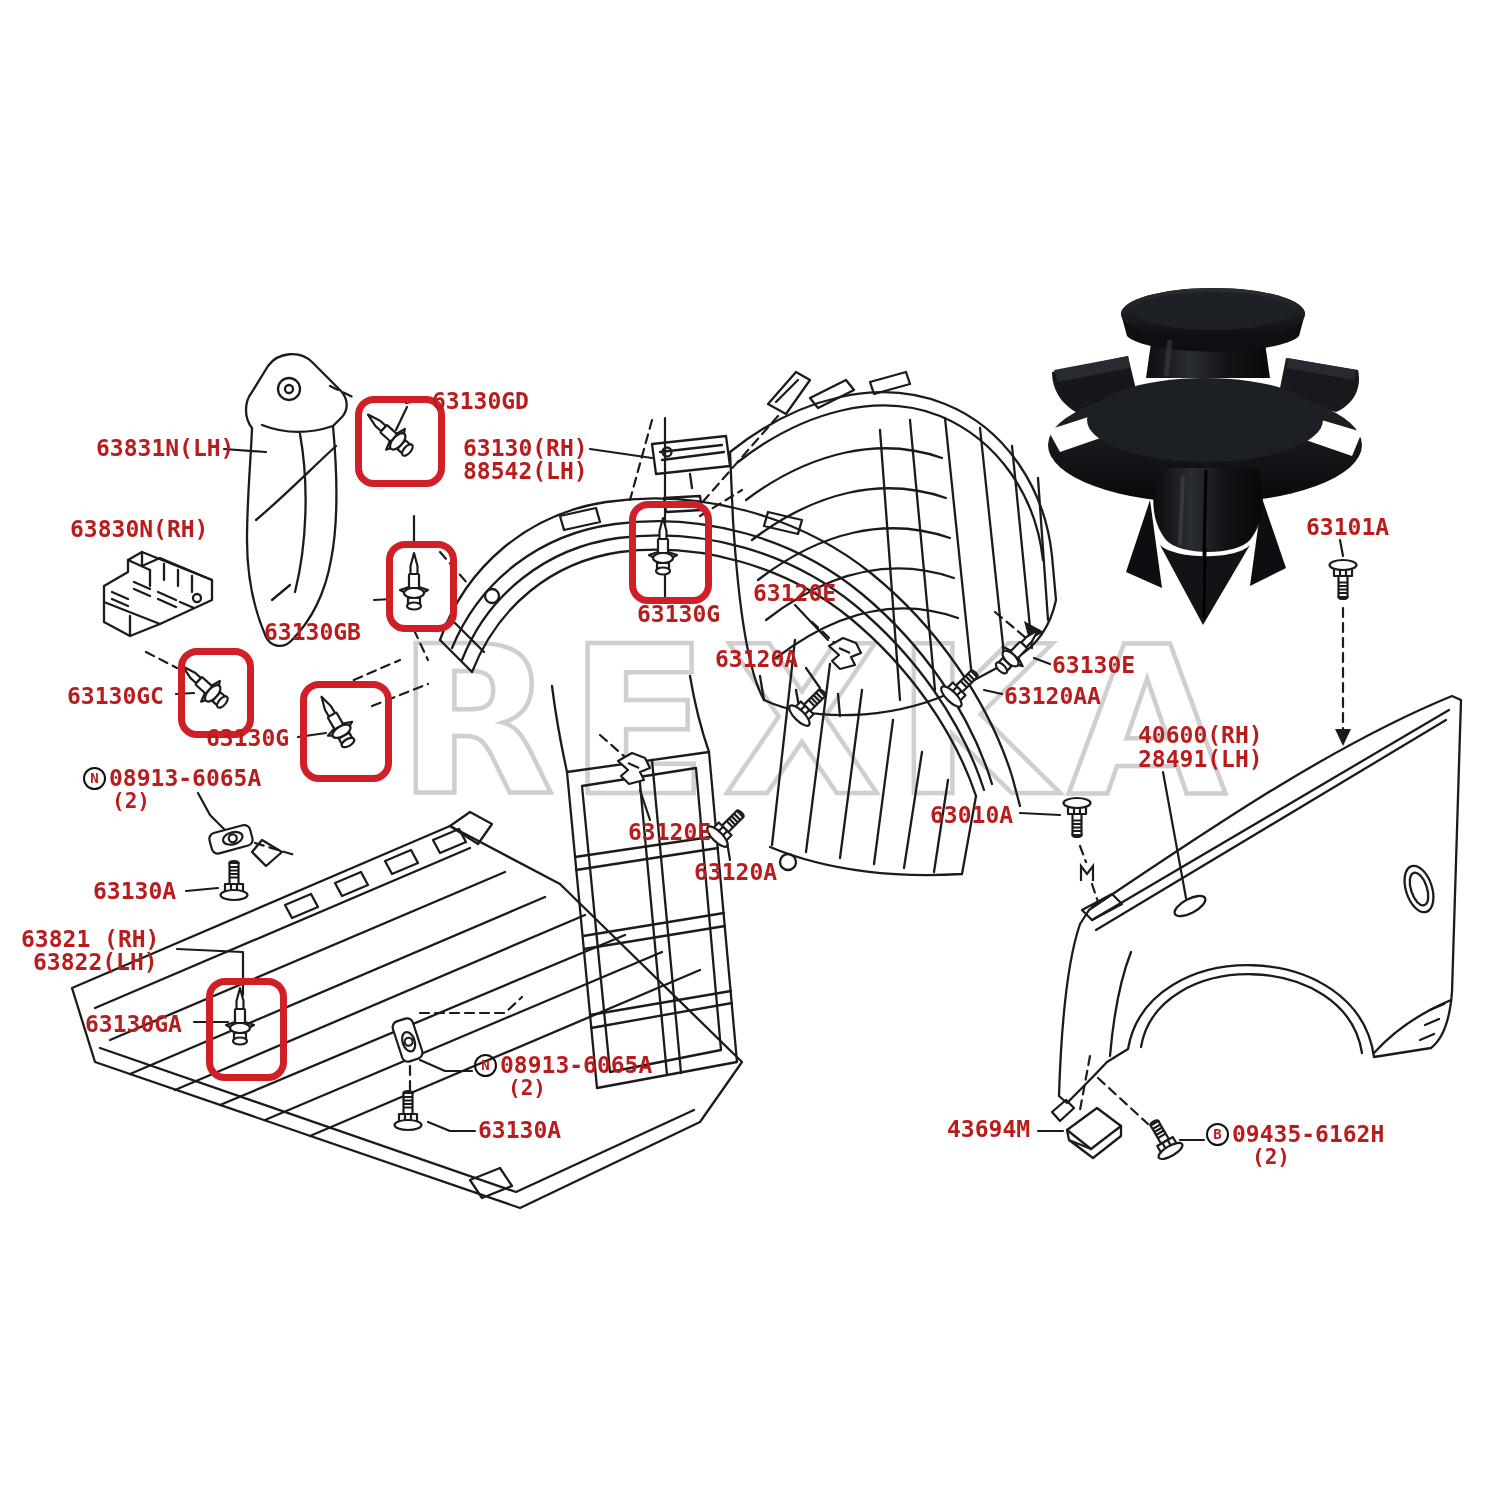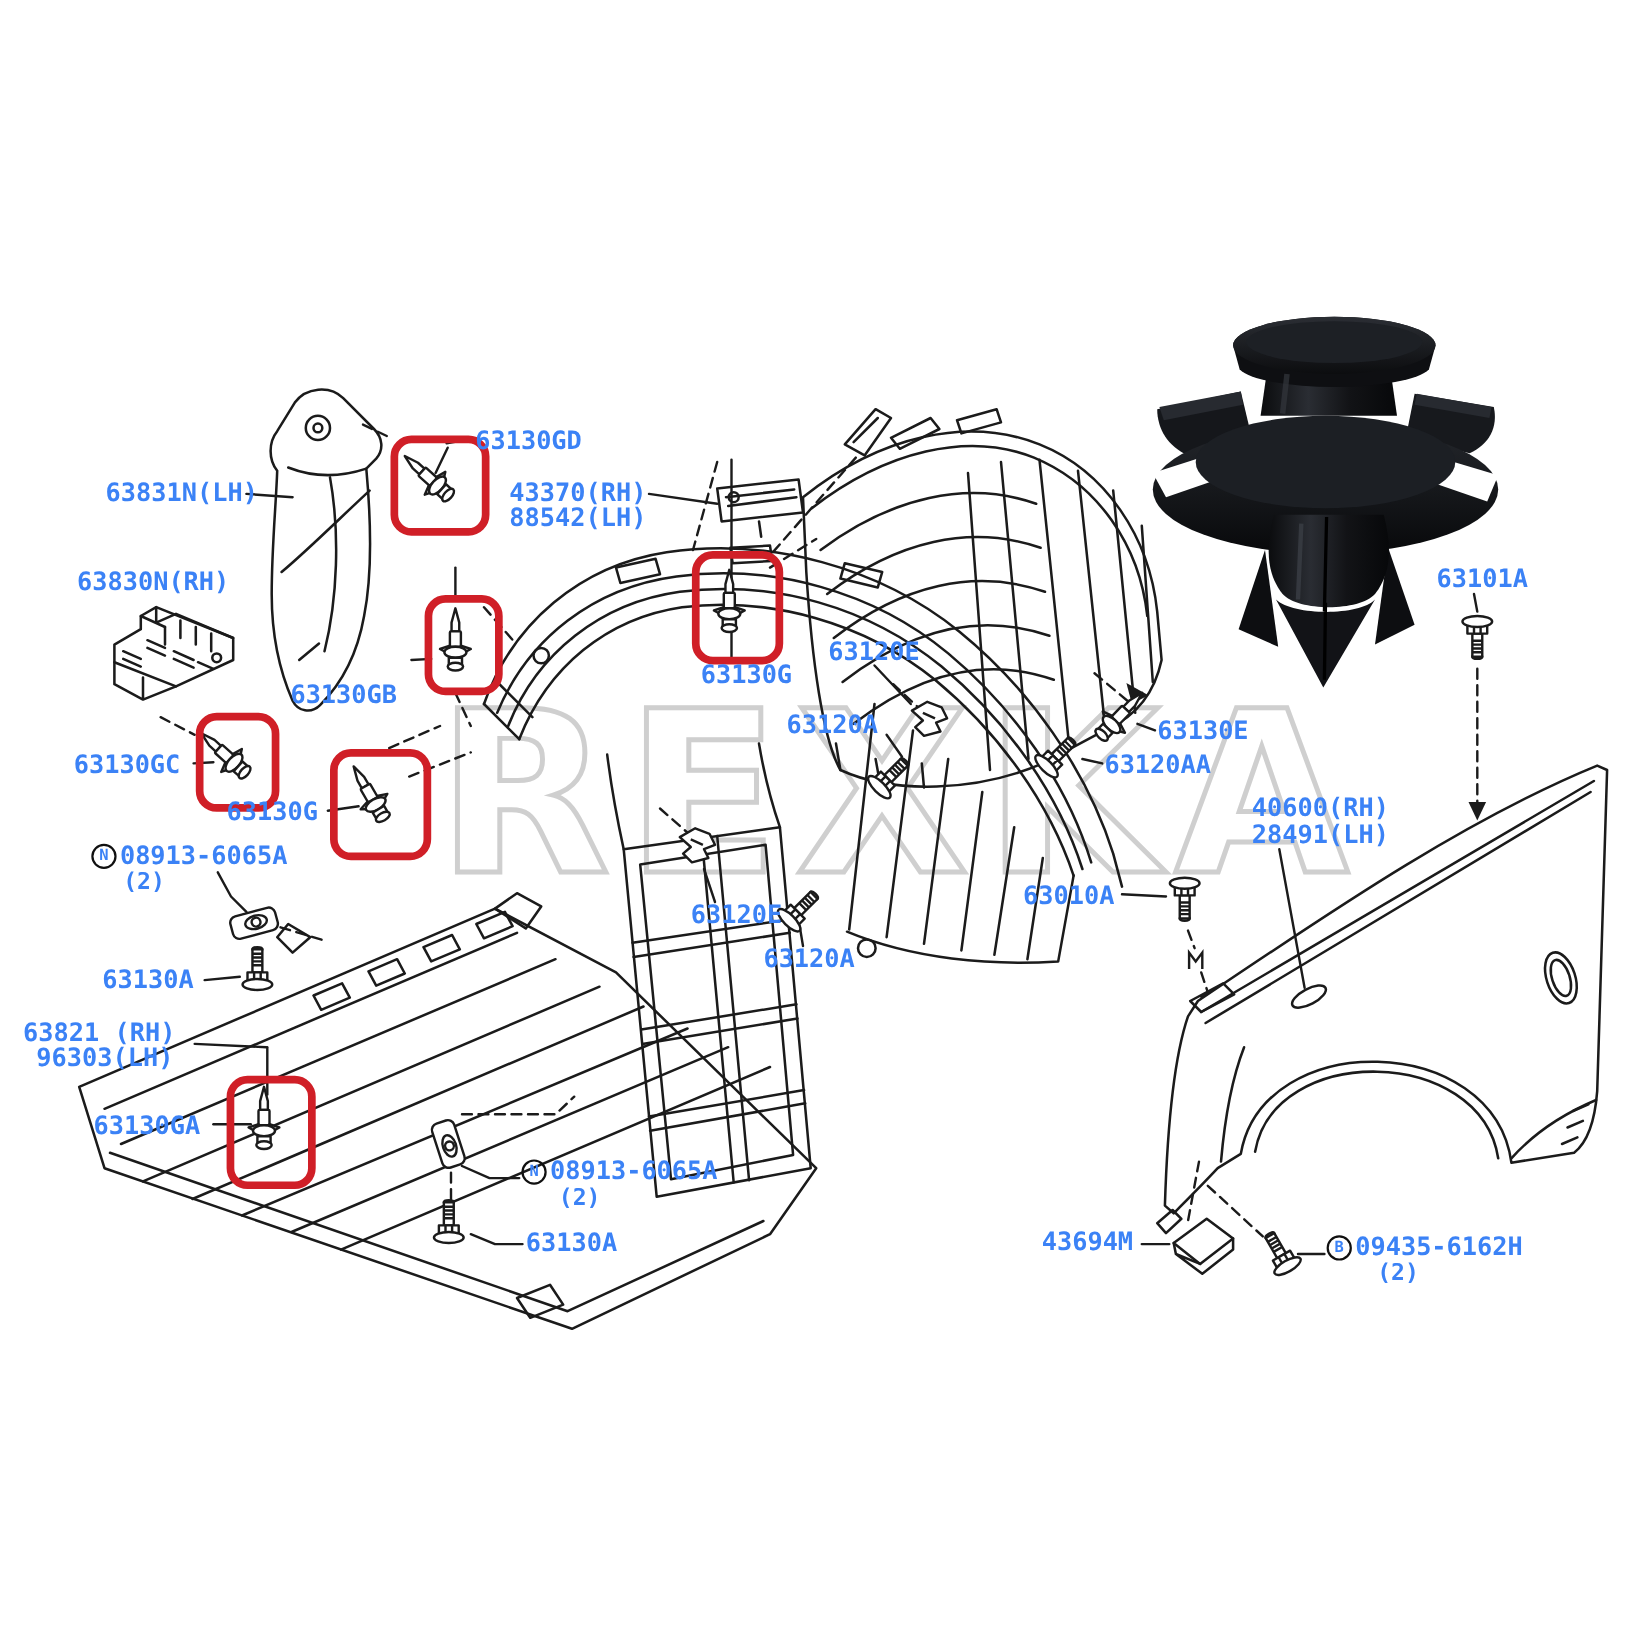--- a/index.html
+++ b/index.html
@@ -1,20 +1,20 @@
 <!DOCTYPE html>
 <html><head>
 <meta charset="utf-8">
 <style>
   html,body{margin:0;padding:0;background:#ffffff;}
   #stage{position:relative;width:1500px;height:1500px;background:#ffffff;overflow:hidden;
          font-family:"DejaVu Sans Mono",monospace;}
   #art{position:absolute;left:0;top:0;z-index:1;}
   .hl{position:absolute;z-index:2;border:7px solid #d01f27;border-radius:19px;}
-  .lbl{position:absolute;z-index:3;font:700 23px "DejaVu Sans Mono",monospace;color:#3b82f6;
+  .lbl{position:absolute;z-index:3;font:700 23px "DejaVu Sans Mono",monospace;color:#b91c1c;
        white-space:nowrap;line-height:1.05;}
   .hw{display:flex;flex-direction:column;}
   .row{display:flex;align-items:center;gap:3px;}
   .circ{display:inline-flex;width:23px;height:23px;border:2.5px solid #101010;border-radius:50%;
         align-items:center;justify-content:center;font-size:14px;flex:0 0 auto;box-sizing:border-box;}
   .qty{font-size:21px;}
 </style>
 </head>
 <body>
 
@@ -255,39 +255,39 @@
 
   <div class="hl" style="left:355px;top:396px;width:76px;height:77px"></div>
   <div class="hl" style="left:386px;top:541px;width:57px;height:77px"></div>
   <div class="hl" style="left:178px;top:648px;width:62px;height:76px"></div>
   <div class="hl" style="left:300px;top:681px;width:78px;height:87px"></div>
   <div class="hl" style="left:629px;top:501px;width:69px;height:89px"></div>
   <div class="hl" style="left:206px;top:978px;width:67px;height:89px"></div>
 
   <div class="lbl" style="left:96px;top:436px">63831N(LH)</div>
   <div class="lbl" style="left:432px;top:389px">63130GD</div>
-  <div class="lbl" style="left:463px;top:436px">43370(RH)</div>
+  <div class="lbl" style="left:463px;top:436px">63130(RH)</div>
   <div class="lbl" style="left:463px;top:459px">88542(LH)</div>
   <div class="lbl" style="left:70px;top:517px">63830N(RH)</div>
   <div class="lbl" style="left:264px;top:620px">63130GB</div>
   <div class="lbl" style="left:67px;top:684px">63130GC</div>
   <div class="lbl" style="left:637px;top:602px">63130G</div>
   <div class="lbl" style="left:206px;top:726px">63130G</div>
 
   <div class="lbl hw" style="left:83px;top:766px">
     <span class="row">
         <span class="circ">N</span>
         <span>08913-6065A</span>
       </span>
     <span class="qty" style="margin-left:29px">(2)</span>
   </div>
 
   <div class="lbl" style="left:93px;top:879px">63130A</div>
   <div class="lbl" style="left:21px;top:927px">63821 (RH)</div>
-  <div class="lbl" style="left:33px;top:950px">96303(LH)</div>
+  <div class="lbl" style="left:33px;top:950px">63822(LH)</div>
   <div class="lbl" style="left:85px;top:1012px">63130GA</div>
 
   <div class="lbl hw" style="left:474px;top:1053px">
     <span class="row">
         <span class="circ">N</span>
         <span>08913-6065A</span>
       </span>
     <span class="qty" style="margin-left:34px">(2)</span>
   </div>
 

